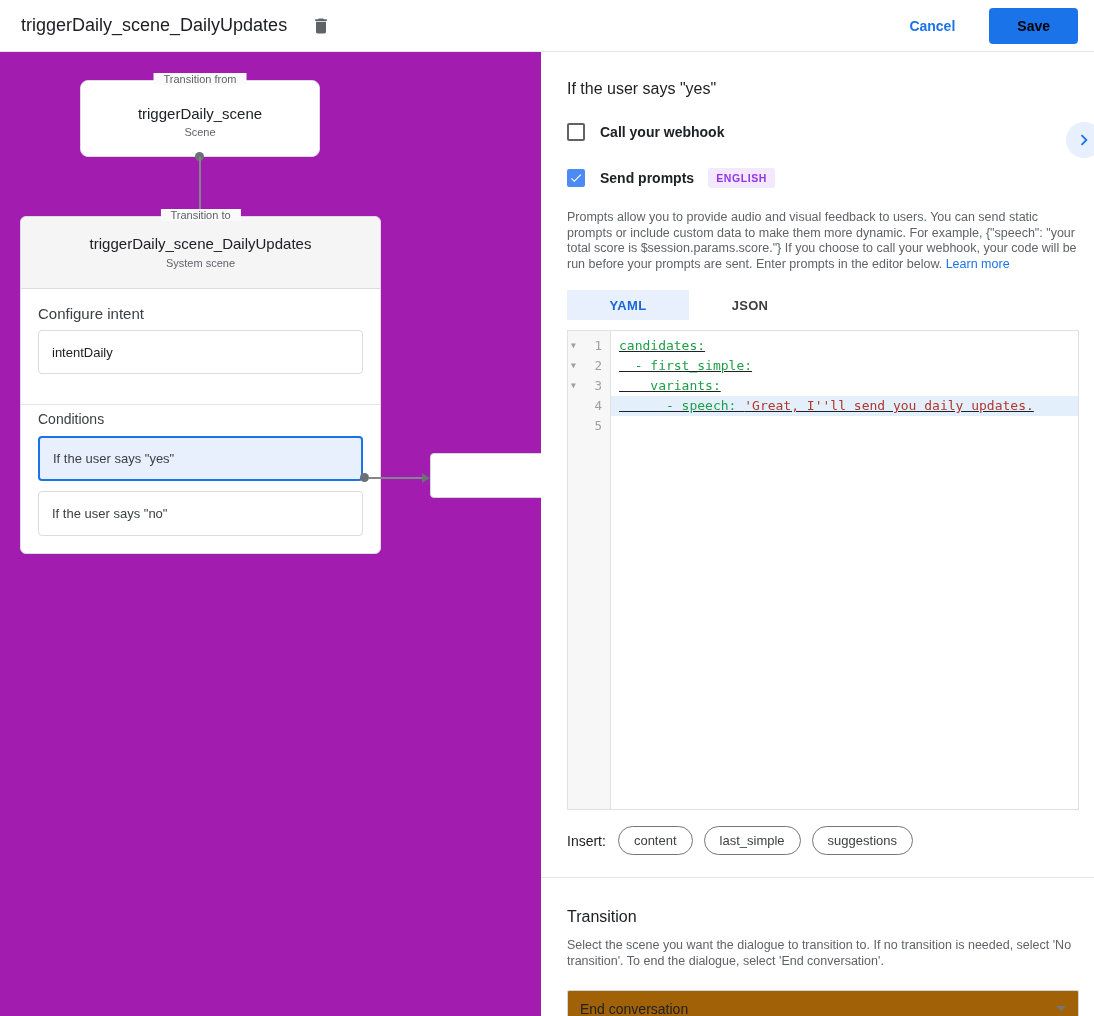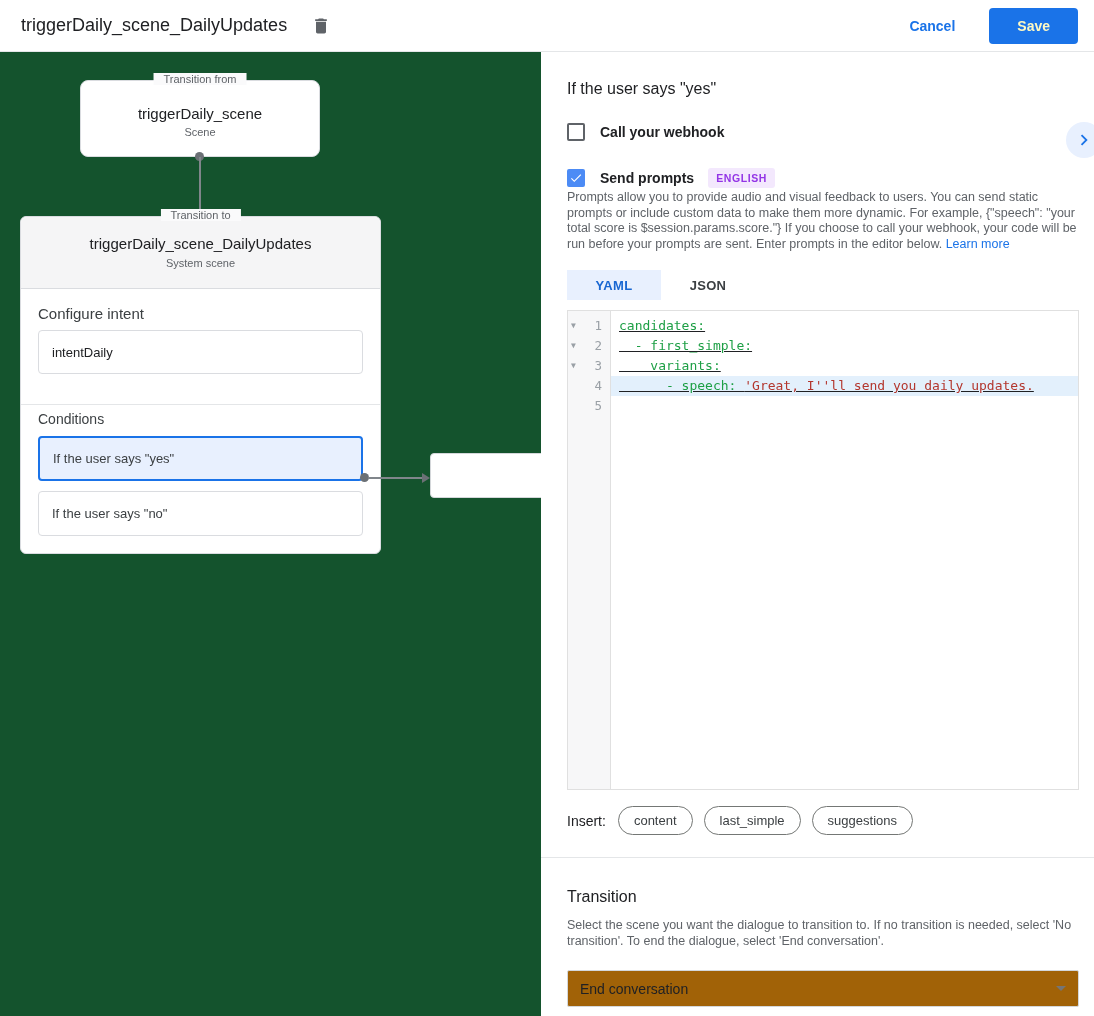--- a/index.html
+++ b/index.html
@@ -14,26 +14,26 @@
     height: 52px; background: #fff; border-bottom: 1px solid #e4e6e8;
     display: flex; align-items: center; padding: 0 16px 0 21px;
   }
   .topbar-title { font-size: 18px; color: #202124; }
   .trash-btn { margin-left: 20px; border: none; background: transparent; cursor: pointer;
     width: 28px; height: 28px; display: flex; align-items: center; justify-content: center; }
   .trash-btn svg { width: 20px; height: 20px; fill: #5f6368; }
   .topbar-spacer { flex: 1; }
   .cancel-btn { border: none; background: transparent; color: #1a73e8; font-size: 14px;
     font-weight: 700; padding: 8px 16px; cursor: pointer; margin-right: 18px; }
-  .save-btn { border: none; background: #1a73e8; color: #fef9c3; font-size: 14px; font-weight: 700;
+  .save-btn { border: none; background: #1a73e8; color: #000000; font-size: 14px; font-weight: 700;
     padding: 0 28px; height: 36px; border-radius: 4px; cursor: pointer; }
 
   
   .workspace { display: flex; height: 964px; }
-  .canvas { width: 541px; background: #14532d; position: relative; overflow: hidden; flex: none; }
+  .canvas { width: 541px; background: #a21caf; position: relative; overflow: hidden; flex: none; }
   .detail { flex: 1; background: #fff; position: relative; overflow: hidden; padding: 0 16px 0 26px; }
 
   
   .legend {
     position: absolute; top: -8px; left: 50%; transform: translateX(-50%);
     font-size: 11px; color: #5f6368; background: #fafafb; padding: 0 10px; white-space: nowrap;
   }
   .from-box {
     position: absolute; left: 80px; top: 28px; width: 240px; height: 77px;
     background: #fff; border: 1px solid #dadce0; border-radius: 8px; text-align: center;
@@ -91,26 +91,26 @@
   .check-row.prompts { margin-top: 27px; }
   .checkbox { width: 18px; height: 18px; border: 2px solid #5f6368; border-radius: 2px;
     background: #fff; flex: none; cursor: pointer; }
   .checkbox.checked { border-color: #4c8bf5; background: #4c8bf5;
     display: flex; align-items: center; justify-content: center; }
   .checkbox.checked svg { width: 14px; height: 14px; fill: #fff; }
   .check-label { margin-left: 15px; font-size: 14px; font-weight: 700; color: #202124; }
   .lang-badge { margin-left: 14px; background: #f3e8fd; color: #9334e6; font-size: 10.5px;
     font-weight: 700; letter-spacing: 0.6px; padding: 4px 8px; border-radius: 3px; }
 
-  .prompts-desc { margin-top: 2px; font-size: 12.5px; line-height: 15.5px; color: #5f6368;
+  .prompts-desc { margin-top: 22px; font-size: 12.5px; line-height: 15.5px; color: #5f6368;
     max-width: 516px; }
   .learn-more { color: #1a73e8; text-decoration: none; cursor: pointer; }
 
   .tabs { display: flex; margin-top: 18px; }
-  .tab { width: 94px; height: 30px; border: none; background: transparent; cursor: pointer;
+  .tab { width: 122px; height: 30px; border: none; background: transparent; cursor: pointer;
     font-size: 13px; font-weight: 700; letter-spacing: 0.3px; color: #3c4043;
     font-family: "Liberation Sans", sans-serif; }
   .tab.active { background: #e8f0fe; color: #1967d2; }
 
   .editor { margin-top: 10px; height: 480px; width: 512px; border: 1px solid #e0e0e0;
     position: relative; background: #fff; font-family: "DejaVu Sans Mono", "Liberation Mono", monospace; }
   .gutter-bg { position: absolute; left: 0; top: 0; bottom: 0; width: 43px;
     background: #f7f7f8; border-right: 1px solid #e0e0e0; }
   .code-rows { position: relative; padding-top: 5px; }
   .code-row { display: flex; height: 20px; line-height: 20px; }

